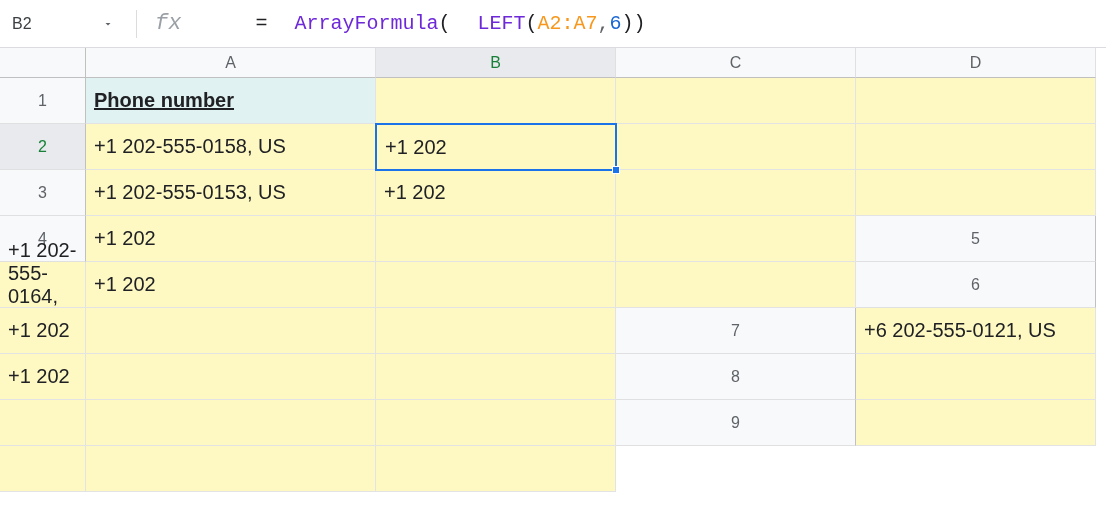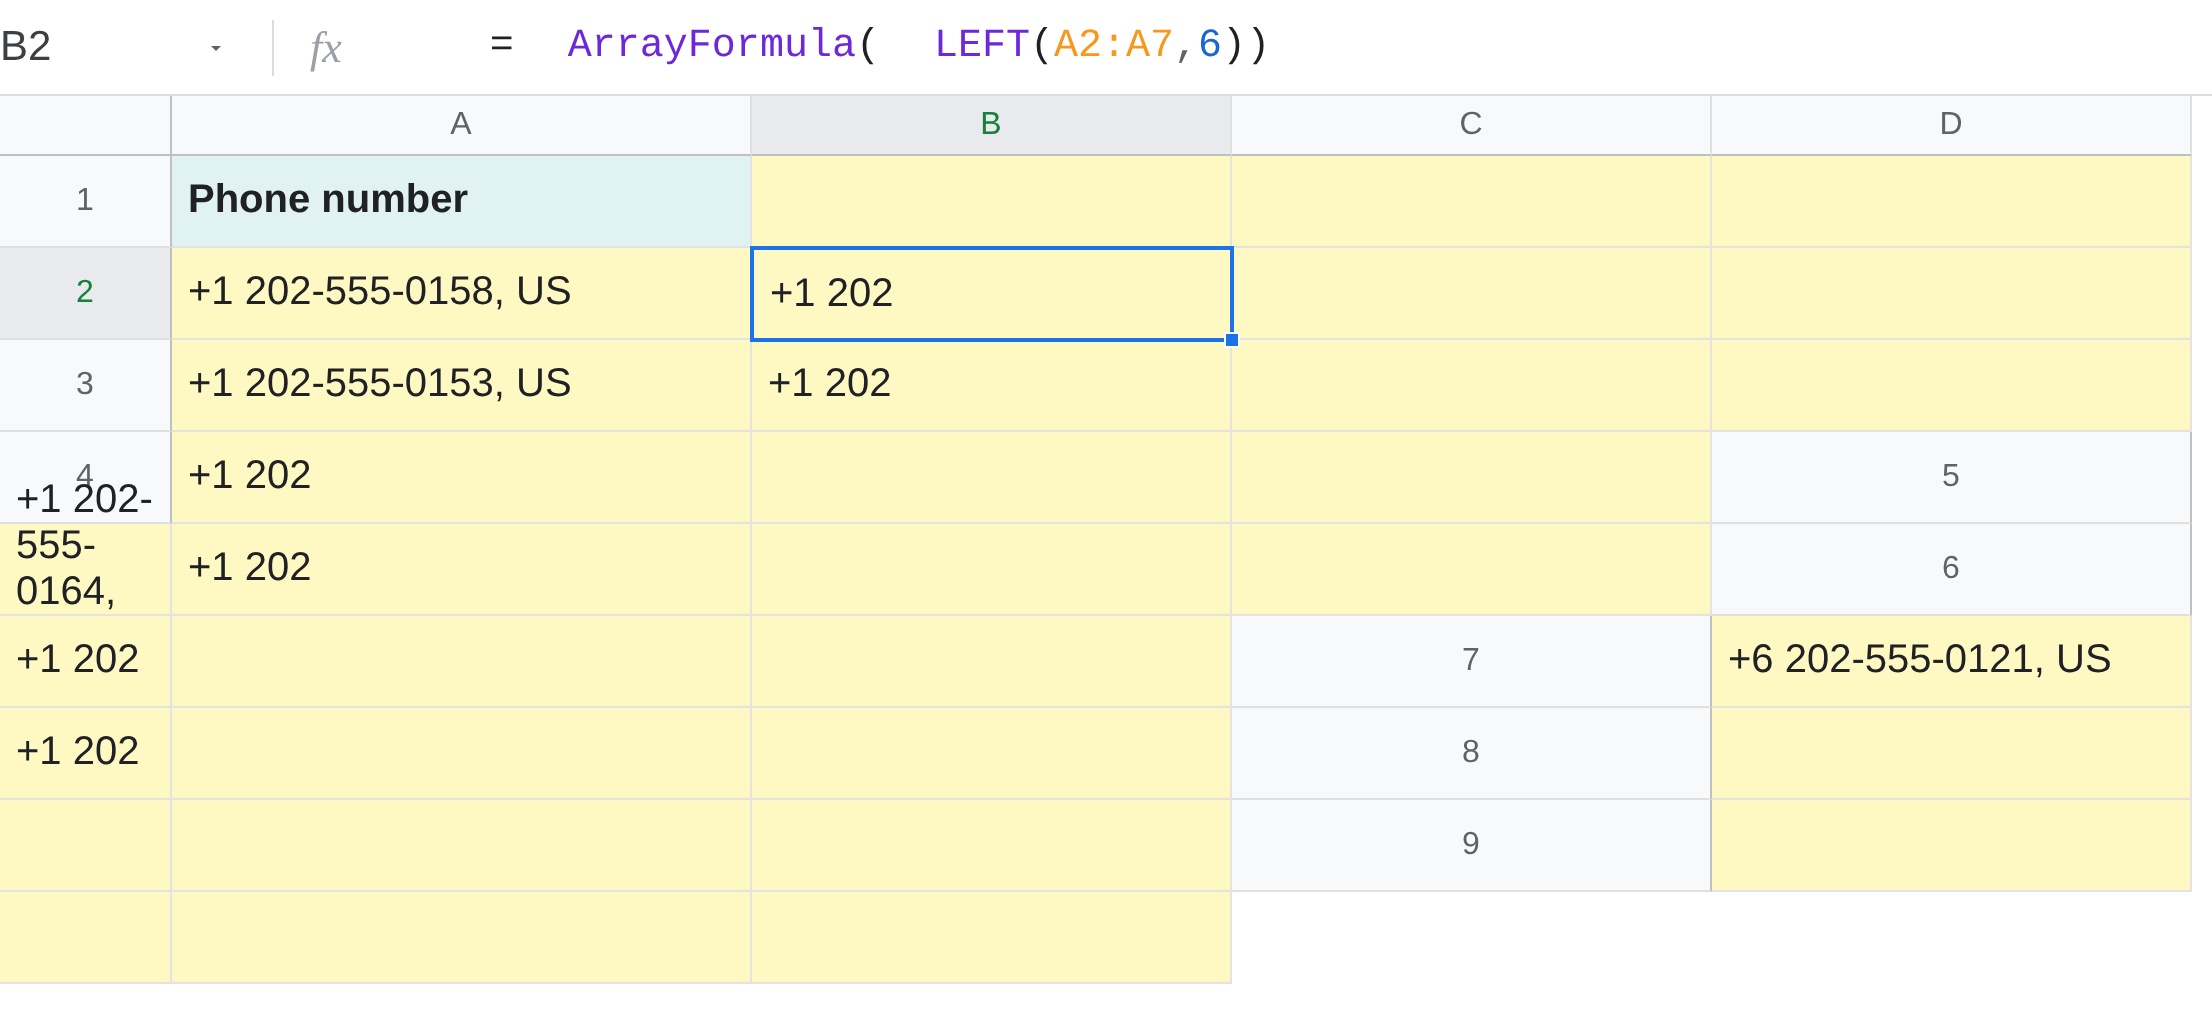--- a/index.html
+++ b/index.html
@@ -14,42 +14,43 @@
     }
     .formula-bar {
       display: flex;
       align-items: center;
       height: 48px;
       border-bottom: 1px solid #dadce0;
       background: #fff;
     }
     .name-box {
       width: 90px;
-      font-size: 21px;
+      padding-left: 12px;
+      font-size: 16px;
       color: #3c4043;
       display: flex;
       align-items: center;
       height: 100%;
     }
     .name-box-dropdown {
       display: flex;
       align-items: center;
       justify-content: center;
       width: 36px;
       color: #5f6368;
     }
     .name-box-dropdown svg { fill: #5f6368; }
     .vsep {
       width: 1px;
       height: 28px;
       background: #dadce0;
       margin: 0 18px 0 10px;
     }
     .fx {
-      font-family: Liberation Serif, serif;
+      font-family: Liberation Mono, monospace;
       font-style: italic;
       font-size: 22px;
       color: #9aa0a6;
       margin-right: 26px;
     }
     .formula {
       font-family: Consolas, "Courier New", monospace;
       font-size: 20px;
       color: #202124;
       white-space: pre;
@@ -93,20 +94,21 @@
       align-items: center;
       padding: 0 8px;
       font-size: 20px;
       color: #202124;
       position: relative;
       background: #fef9c3;
     }
     .header-cell {
       background: #d9ead3;
       font-weight: bold;
+      text-decoration: underline;
     }
     .header-cell.teal { background: #e0f2f1; }
     .selected-cell {
       border: 2px solid #1a73e8 !important;
       z-index: 2;
       margin: -1px;
     }
     .sel-handle {
       position: absolute;
       right: -5px;

